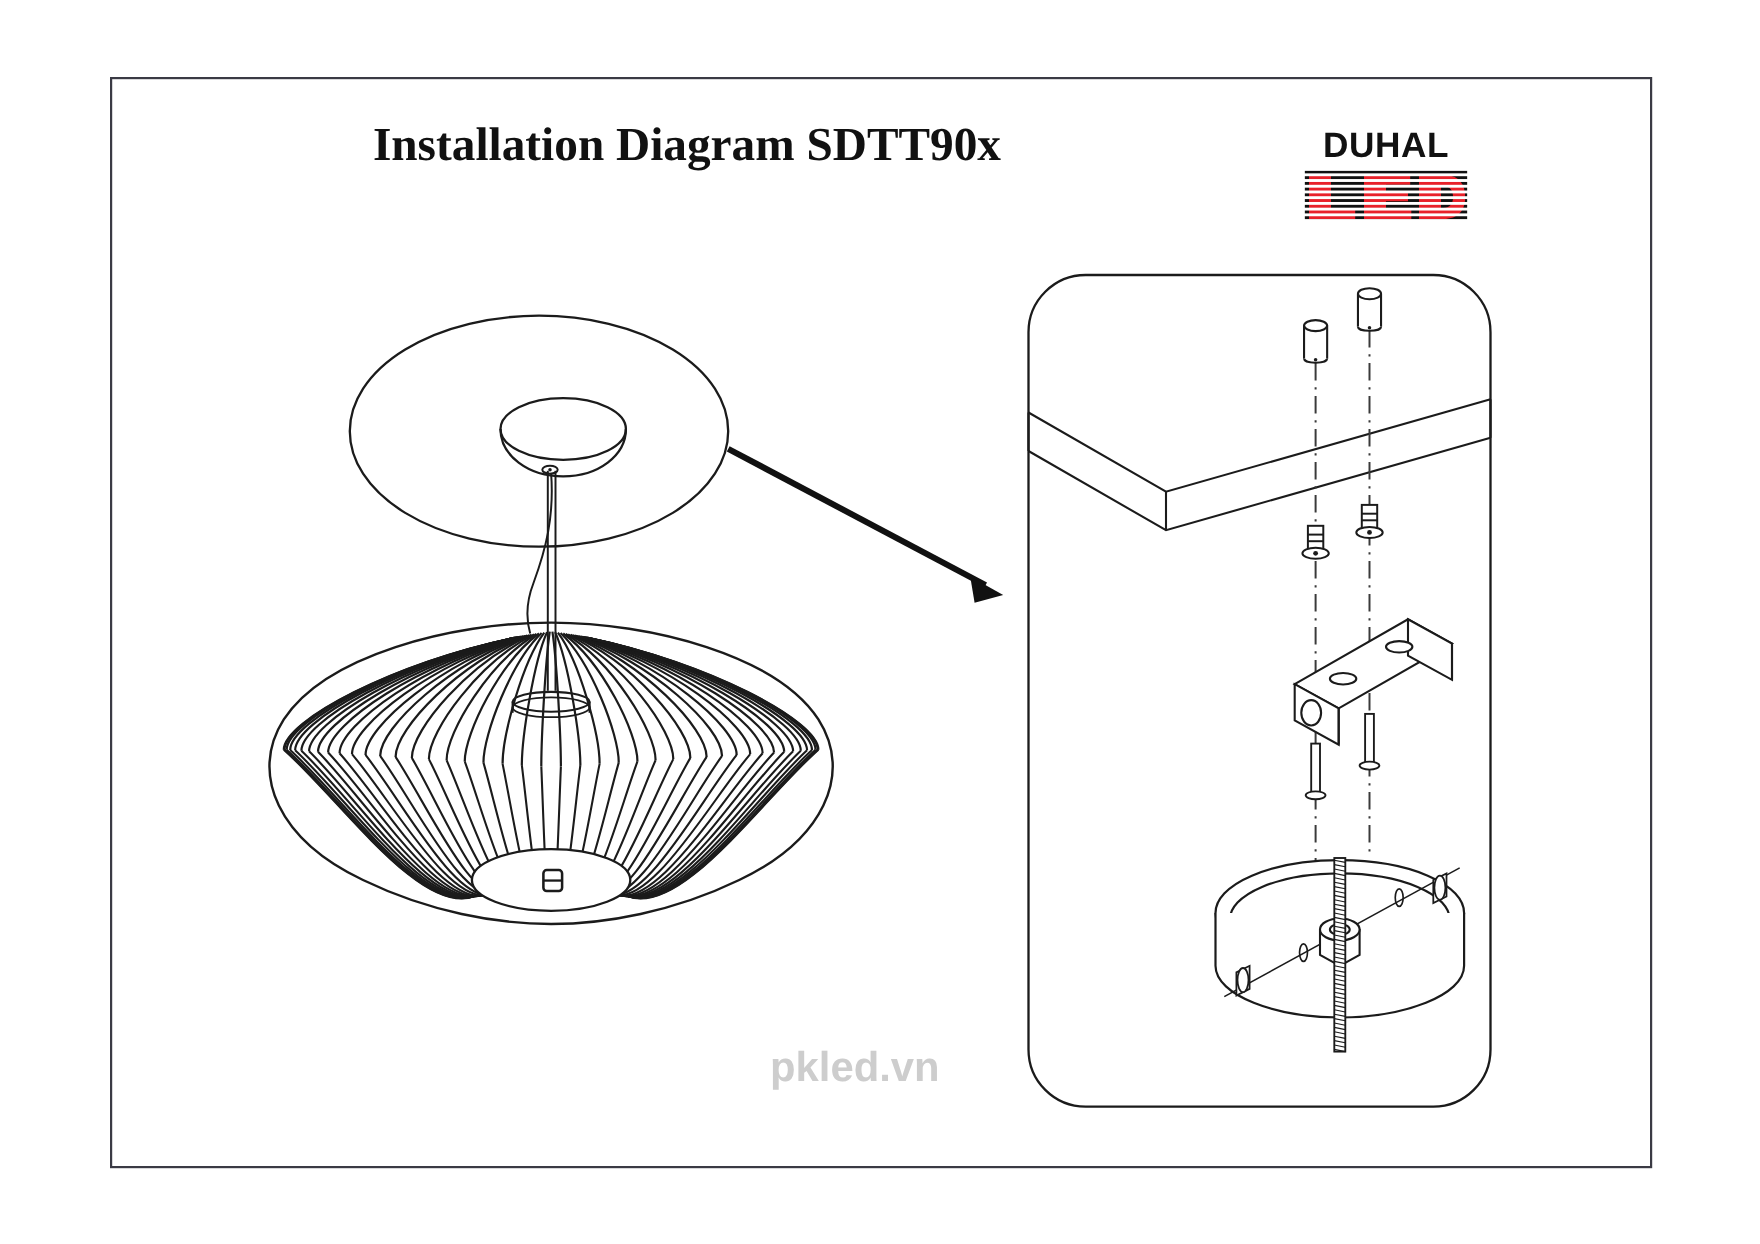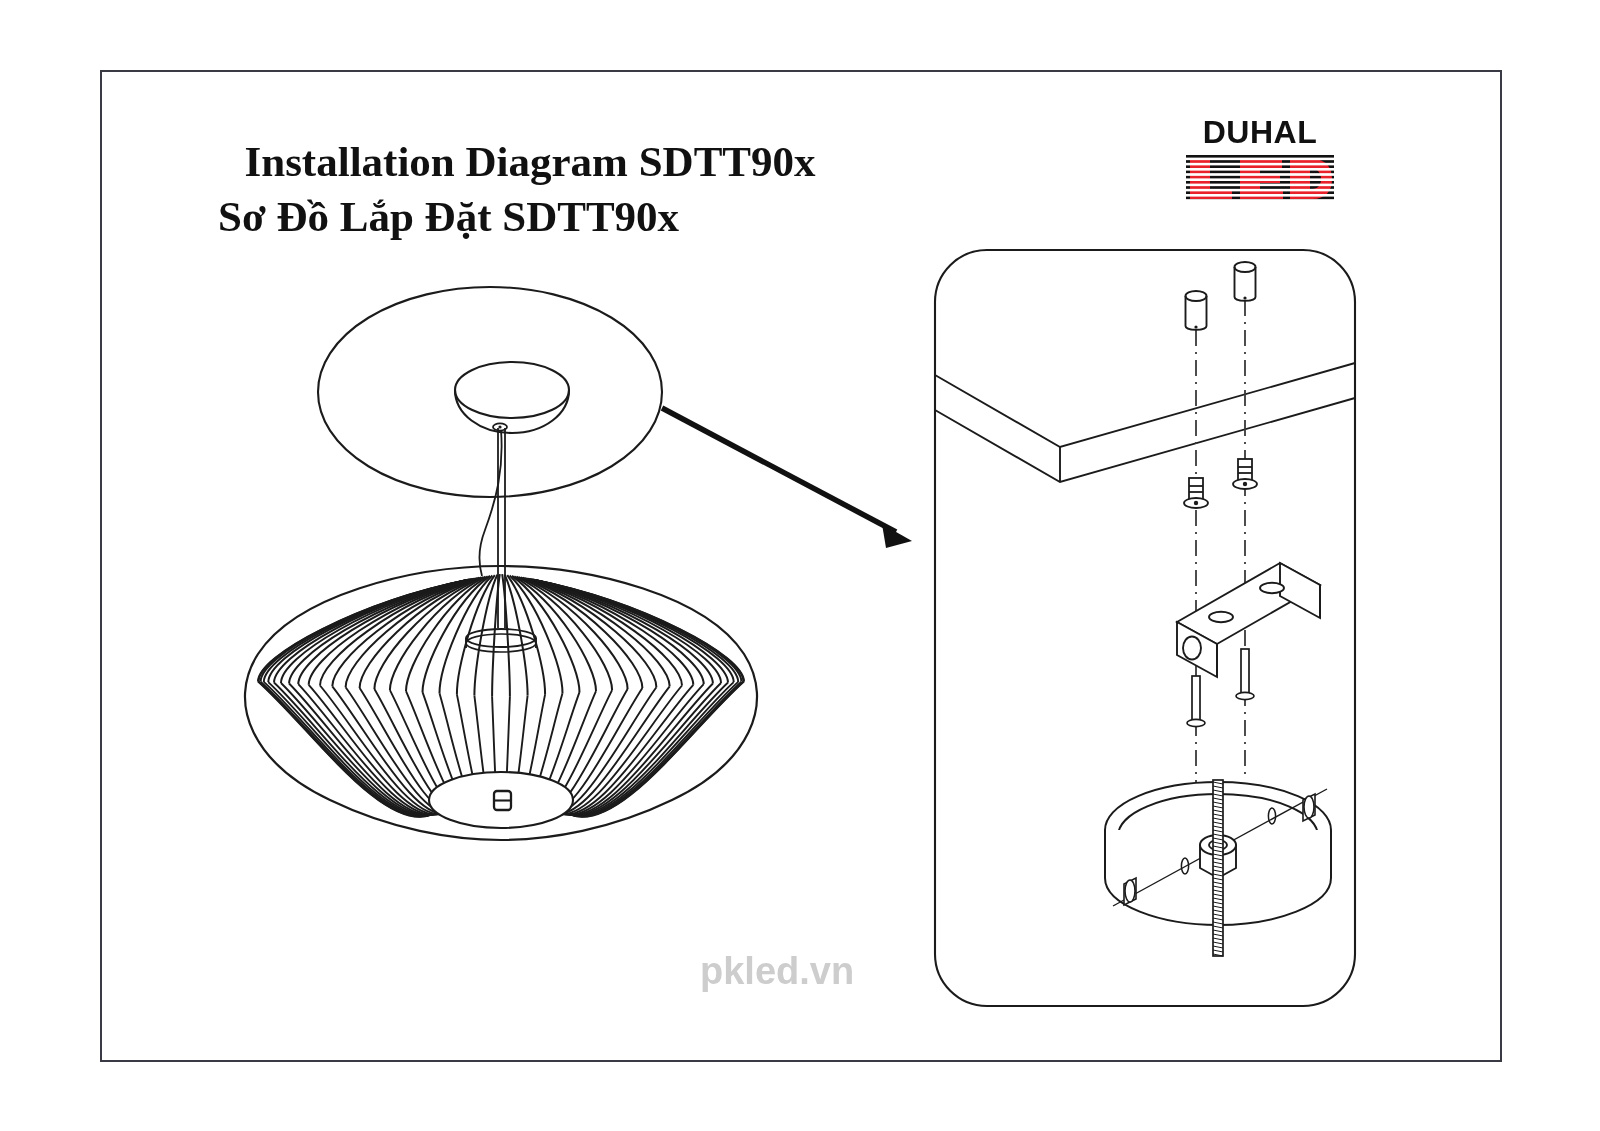--- a/index.html
+++ b/index.html
@@ -10,21 +10,21 @@
     position:absolute;left:100px;top:70px;width:1402px;height:992px;
     border:2px solid #3a3a44;background:#ffffff;box-sizing:border-box;
   }
 
   .title-block{position:absolute;left:150px;top:104px;width:760px;}
   .title-line{
     font-family:"Liberation Serif",serif;font-weight:700;
     font-size:43px;line-height:1.28;color:#111111;letter-spacing:0px;
     white-space:nowrap;
   }
-  .title-line.l1{text-align:center;padding-left:0px;margin-top:30px;}
+  .title-line.l1{text-align:right;padding-left:0px;}
   .title-line.l2{text-align:left;padding-left:68px;}
 
   .logo{position:absolute;left:1186px;top:112px;width:148px;height:92px;}
   .logo-word{
     font-family:"Liberation Sans",sans-serif;font-weight:700;
     font-size:32px;line-height:40px;color:#111111;letter-spacing:0.5px;
     text-align:center;
   }
   .logo-led{position:relative;width:148px;height:46px;margin-top:3px;}
 
@@ -40,21 +40,20 @@
 </style>
 </head>
 <body>
 
 <div id="root">
 
   <div class="frame"></div>
 
   <div class="title-block">
     <div class="title-line l1">Installation Diagram SDTT90x</div>
-    <div class="title-line l2">Sơ Đồ Lắp Đặt SDTT90x</div>
   </div>
 
   <div class="logo">
     <div class="logo-word">DUHAL</div>
     <div class="logo-led">
       <svg width="148" height="46" viewBox="0 0 148 46">
         <defs>
 
           <pattern id="stripesRed" width="10" height="5.2" patternUnits="userSpaceOnUse">
             <rect x="0" y="0" width="10" height="2.6" fill="#e8212a"></rect>

